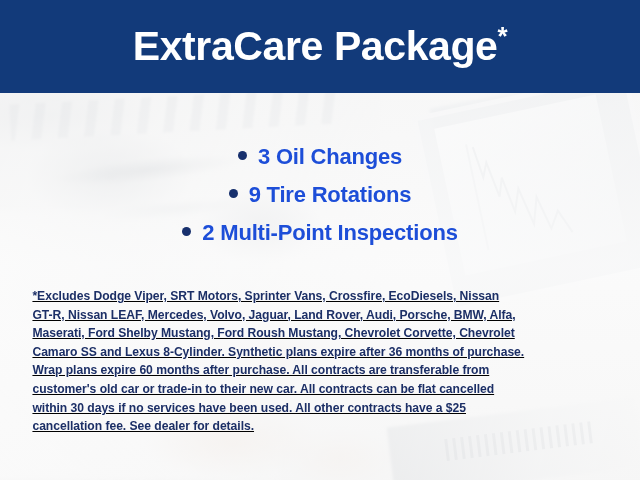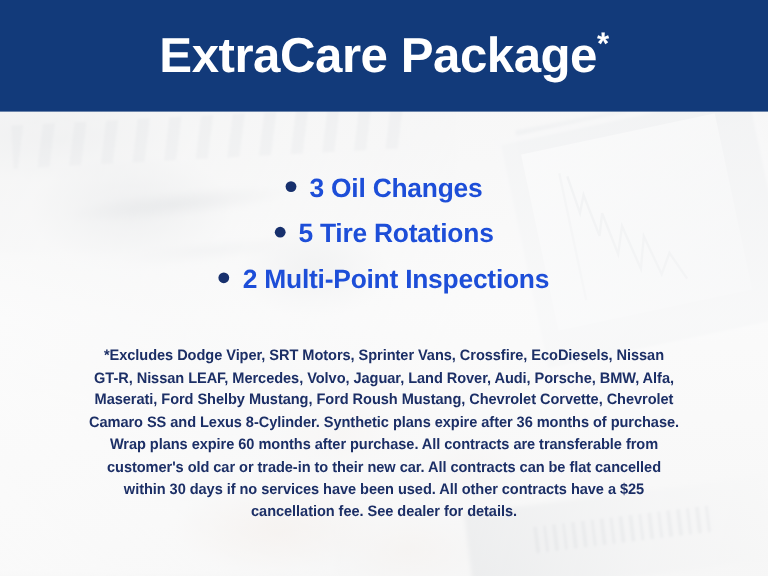--- a/index.html
+++ b/index.html
@@ -242,21 +242,21 @@
     top: -3px;
   }
 
   
   #disclaimer {
     position: absolute;
     left: 22px;
     top: 287px;
     width: 596px;
     z-index: 3;
-    text-align: center;
+    text-decoration: underline;
   }
   #disclaimer p {
     margin: 0;
     color: #1c2f66;
     font-size: 12.6px;
     font-weight: bold;
     line-height: 18.6px;
     letter-spacing: -0.05px;
     white-space: nowrap;
     font-family: "Liberation Sans", sans-serif;
@@ -288,21 +288,21 @@
     <div class="layer bg-device-vents"></div>
     <div class="layer bg-wash"></div>
   </div>
 
   <div id="header-band">
     <div id="header-title"><span>ExtraCare Package</span><span class="asterisk">*</span></div>
   </div>
 
   <ul id="benefits-list">
     <li><span class="dot"></span><span>3 Oil Changes</span></li>
-    <li><span class="dot"></span><span>5 Tire Rotations</span></li>
+    <li><span class="dot"></span><span>9 Tire Rotations</span></li>
     <li><span class="dot"></span><span>2 Multi-Point Inspections</span></li>
   </ul>
 
   <div id="disclaimer">
     <p>*Excludes Dodge Viper, SRT Motors, Sprinter Vans, Crossfire, EcoDiesels, Nissan</p>
     <p>GT-R, Nissan LEAF, Mercedes, Volvo, Jaguar, Land Rover, Audi, Porsche, BMW, Alfa,</p>
     <p>Maserati, Ford Shelby Mustang, Ford Roush Mustang, Chevrolet Corvette, Chevrolet</p>
     <p>Camaro SS and Lexus 8-Cylinder. Synthetic plans expire after 36 months of purchase.</p>
     <p>Wrap plans expire 60 months after purchase. All contracts are transferable from</p>
     <p>customer's old car or trade-in to their new car. All contracts can be flat cancelled</p>

